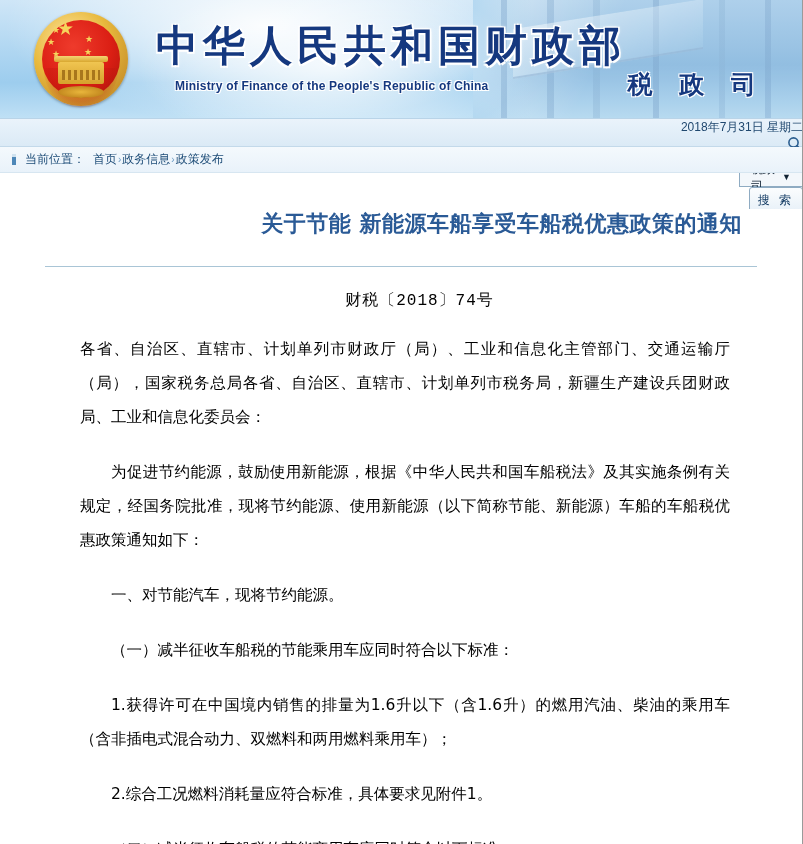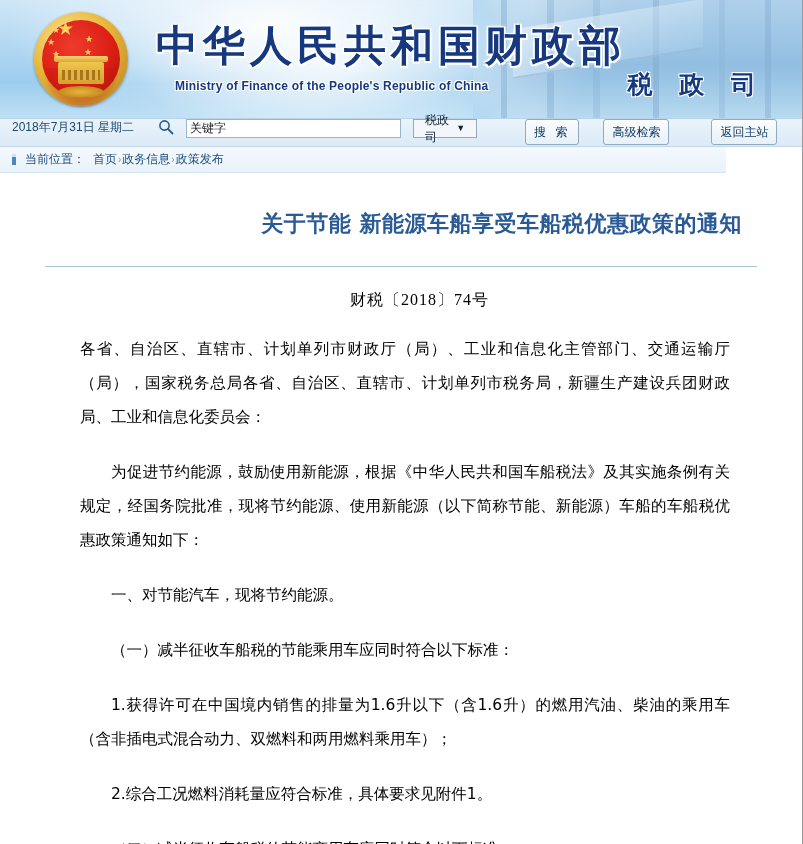--- a/index.html
+++ b/index.html
@@ -140,21 +140,21 @@
     white-space: nowrap;
   }
 
   
   .searchbar {
     position: relative;
     width: 803px; height: 29px;
     background: linear-gradient(180deg, #eaf3fb 0%, #dbeaf6 100%);
     border-top: 1px solid #b9d4e8;
     border-bottom: 1px solid #c3d9ea;
-    display: flex; align-items: flex-start;
+    display: flex; align-items: flex-end; flex-direction: column;
   }
   .sb-date {
     margin-left: 12px;
     font-size: 12px; color: #20486f; white-space: nowrap;
   }
   .sb-magnifier {
     margin-left: 24px; width: 16px; height: 16px; position: relative; flex: none;
   }
   .sb-magnifier svg { display: block; }
   .sb-input {
@@ -188,21 +188,21 @@
     padding: 12px 8px;
     cursor: pointer; white-space: nowrap;
   }
   #btn-search { margin-left: 48px; letter-spacing: 3px; }
   #btn-advanced { margin-left: 24px; }
   #btn-home { margin-left: 42px; }
 
   
   .breadcrumb {
     position: relative;
-    width: 726px; height: 26px;
+    width: 803px; height: 26px;
     background: linear-gradient(180deg, #f4f9fd 0%, #e9f2fa 100%);
     border-bottom: 1px solid #d7e6f1;
     display: flex; align-items: center;
     font-size: 12px; color: #1d4c77;
   }
   .bc-mark {
     margin-left: 12px; width: 4px; height: 11px;
     background: #4d87b8;
     border-top: 3px solid #cfe2f0;
     flex: none;
@@ -231,21 +231,21 @@
   .doc-rule {
     margin: 27px 45px 0 45px;
     height: 1px;
     background: #a9c5d6;
   }
   .doc-number {
     margin-top: 23px;
     text-align: center;
     font-size: 16px;
     color: #000;
-    font-family: Liberation Serif, serif;
+    font-family: Liberation Mono, monospace;
     letter-spacing: 1px;
     padding-left: 37px;
   }
   .doc-body {
     margin: 0 72px 0 80px;
     font-size: 15.5px;
     color: #000;
     line-height: 34px;
     font-family: "DejaVu Sans", "Liberation Sans", sans-serif;
   }

